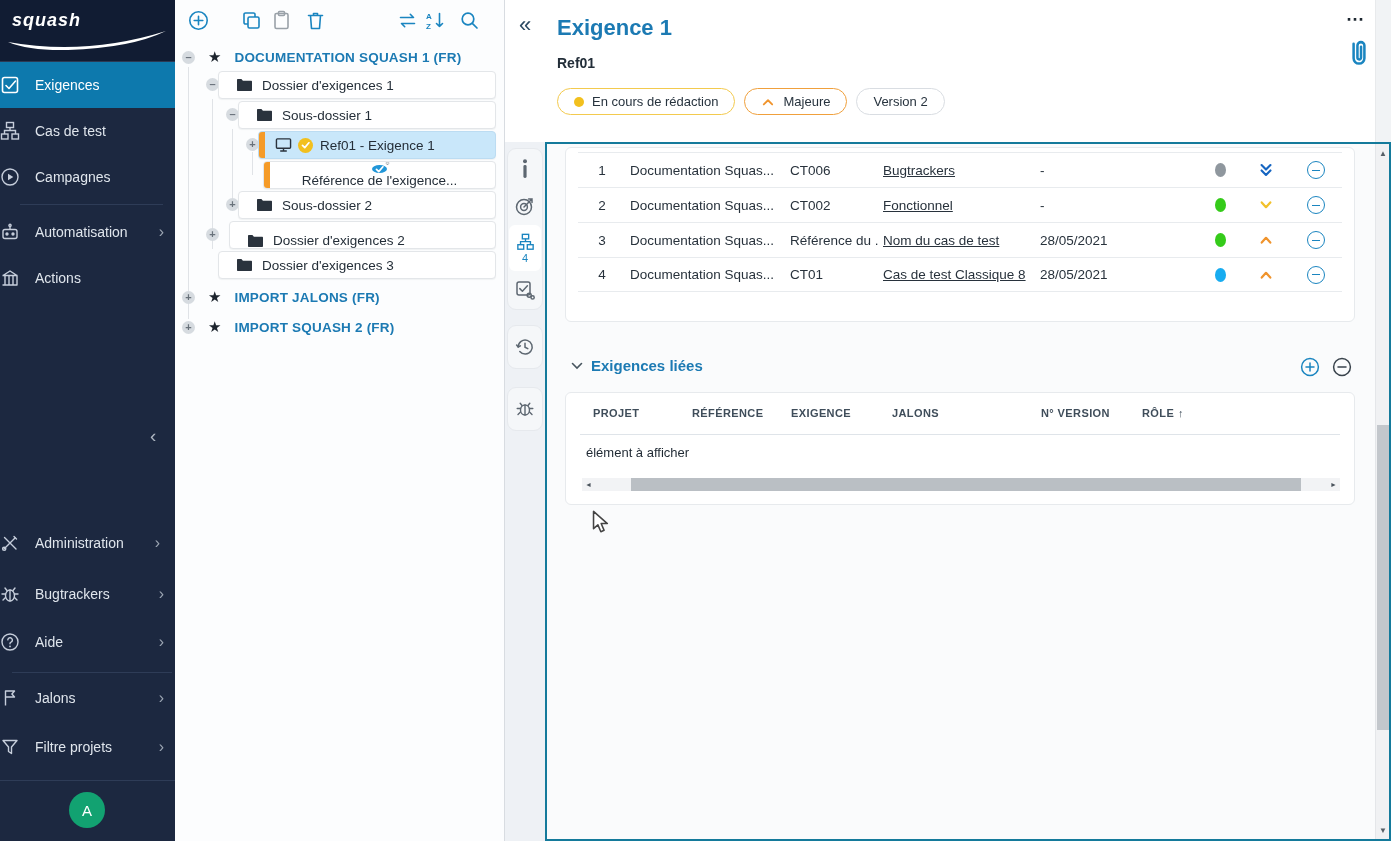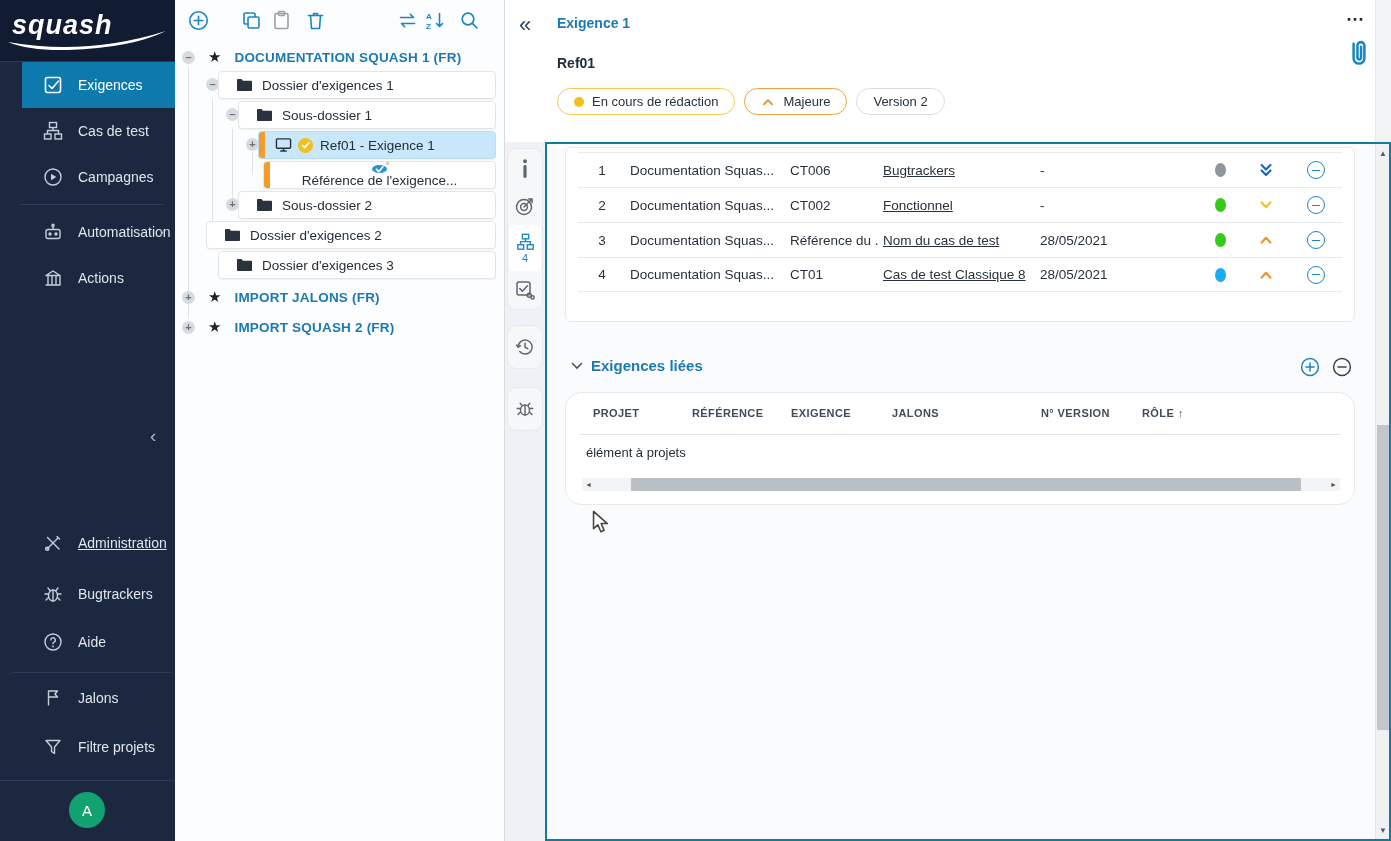--- a/index.html
+++ b/index.html
@@ -3,23 +3,23 @@
 <meta charset="utf-8">
 <style>
   * { margin:0; padding:0; box-sizing:border-box; }
   html,body { width:1391px; height:841px; overflow:hidden; }
   body { position:relative; background:#eef1f5; font-family:"Liberation Sans", sans-serif; color:#232e39; }
   svg { display:block; }
 
   
   #sidebar { position:absolute; left:0; top:0; width:175px; height:841px; background:#1c2840; }
   #logo { position:relative; height:62px; background:#111c33; border-bottom:1px solid #2b3954; overflow:hidden; }
-  #logo .word { position:absolute; left:12px; top:10px; font-size:27px; font-weight:bold; font-style:italic; letter-spacing:1px; color:#fff; z-index:2; }
+  #logo .word { position:absolute; left:12px; top:10px; font-size:18px; font-weight:bold; font-style:italic; letter-spacing:1px; color:#fff; z-index:2; }
   #logo svg { position:absolute; left:6px; top:30px; }
-  .nav-item { position:relative; height:46px; display:flex; align-items:center; padding-left:21px; gap:15px; color:#dfe5ec; font-size:14px; cursor:default;margin-left:22px; }
+  .nav-item { position:relative; height:46px; display:flex; align-items:center; gap:15px; color:#dfe5ec; font-size:14px; cursor:default; }
   .nav-item .ico { width:20px; height:20px; flex:0 0 20px; }
   .nav-item.selected { background:#0d79ad; color:#fff; }
   .nav-item .chev { position:absolute; right:11px; color:#9aa4b1; font-size:16px; }
   .nav-sep { border-top:1px solid #2e3c57; margin:4px 12px 4px 20px; }
   .abs { position:absolute; }
   #collapse { position:absolute; left:150px; top:425px; font-size:19px; color:#aeb7c2; }
   #avatar { position:absolute; left:69px; top:792px; width:36px; height:36px; border-radius:50%; background:#12a271; color:#fff; font-size:15px; display:flex; align-items:center; justify-content:center; }
 
   
   #tree { position:absolute; left:175px; top:0; width:330px; height:841px; background:#fcfdfe; border-right:1px solid #d8dce1; }
@@ -31,21 +31,21 @@
   .root-row { position:absolute; display:flex; align-items:center; gap:0; }
   .root-label { color:#1c7ab3; font-weight:bold; font-size:13.5px; letter-spacing:.2px; }
   .star { font-size:15px; color:#1d252e; margin-right:13px; }
   .vline { position:absolute; width:1px; background:#e0e3e7; }
   .fold-ico { margin-left:17px; margin-right:10px; }
   .badge-dot { width:15px; height:15px; border-radius:50%; display:flex; align-items:center; justify-content:center; margin:0 7px 0 6px; }
 
   
   #mhead { position:absolute; left:505px; top:0; width:886px; height:142px; background:#fff; }
   #back { position:absolute; left:14px; top:12px; font-size:22px; color:#2b4a63; }
-  #mtitle { position:absolute; left:52px; top:15px; font-size:14px; font-weight:bold; color:#1c7ab3; }
+  #mtitle { position:absolute; left:52px; top:15px; font-size:22px; font-weight:bold; color:#1c7ab3; }
   #mref { position:absolute; left:52px; top:55px; font-size:14px; font-weight:600; color:#232e39; }
   #badges { position:absolute; left:52px; top:88px; display:flex; gap:9px; }
   .pill { height:27px; border-radius:14px; background:#fff; display:flex; align-items:center; gap:8px; padding:0 16px; font-size:13px; color:#27333e; }
   .pill.status { border:1.5px solid #f3ca4e; }
   .pill.crit { border:1.5px solid #f0a03c; }
   .pill.version { border:1.5px solid #d9dde2; }
   .pill .dot10 { width:10px; height:10px; border-radius:50%; }
   #more { position:absolute; left:841px; top:8px; font-size:18px; font-weight:bold; color:#1d2730; letter-spacing:1px; }
   #clip { position:absolute; left:842px; top:38px; }
   #hgutter { position:absolute; left:870px; top:0; width:16px; height:142px; background:#f1f3f5; border-left:1px solid #e8eaec; }
@@ -74,21 +74,21 @@
   .sdot { width:11px; height:14px; border-radius:50%; margin:0 auto; }
   .cen { display:flex; justify-content:center; }
   .unlink { width:18px; height:18px; border:1.6px solid #1a85c0; border-radius:50%; display:flex; align-items:center; justify-content:center; margin:0 auto; }
   .unlink i { display:block; width:8px; height:0; border-top:1.6px solid #1a85c0; }
 
   
   #lr-head { position:absolute; left:18px; top:211px; width:790px; height:26px; }
   #lr-title { position:absolute; left:26px; top:2px; font-size:15px; font-weight:bold; color:#1c7ab3; }
   #lr-chev { position:absolute; left:6px; top:7px; }
   .round-btn { position:absolute; top:2px; width:20px; height:20px; border-radius:50%; display:flex; align-items:center; justify-content:center; background:transparent; }
-  #lcard { position:absolute; left:18px; top:248px; width:790px; height:113px; background:#fff; border:1px solid #e7eaed; border-radius:16px; }
+  #lcard { position:absolute; left:18px; top:248px; width:790px; height:113px; background:#fff; border:1px solid #e7eaed; border-radius:6px; }
   .lcol { position:absolute; top:14px; font-size:11px; font-weight:bold; color:#3f4d5a; letter-spacing:.4px; }
   #ldiv { position:absolute; left:14px; right:14px; top:41px; border-top:1px solid #dfe4e9; }
   #lempty { position:absolute; left:20px; top:52px; font-size:13px; color:#1f2933; }
   #hsb { position:absolute; left:16px; top:85px; width:758px; height:13px; background:#f2f3f5; }
   .hsb-arrow { position:absolute; top:0; width:13px; height:13px; background:#f2f3f5; display:flex; align-items:center; justify-content:center; font-size:7px; color:#4a535c; }
   #hsb .thumb { position:absolute; left:49px; top:0; width:670px; height:13px; background:#babfc4; }
 
   
   #ghost { position:absolute; left:68px; top:393px; width:246px; height:29px; background:#fff; border:1px solid #c7cdd3; border-radius:6px; box-shadow:0 1px 5px rgba(0,0,0,.15); font-size:13px; color:#222b35; line-height:27px; padding:0 12px; white-space:nowrap; overflow:hidden; }
   #cursor { position:absolute; left:44px; top:366px; }
@@ -141,21 +141,21 @@
   </div>
   <div class="nav-item">
     <svg class="ico" viewBox="0 0 20 20" fill="none" stroke="#c6cedb" stroke-width="1.4">
         <path d="M2.5 17h15M2.5 7.5h15M3 7.5L10 3l7 4.5M5 17V7.5M9 17V7.5M13 17V7.5M17 17V7.5"></path>
       </svg>
     <span>Actions</span>
   </div>
 
   <span id="collapse">‹</span>
 
-  <div class="nav-item abs" style="top:520px; width:171px;text-decoration:underline;">
+  <div class="nav-item abs" style="top:520px; width:171px;">
     <svg class="ico" viewBox="0 0 20 20" fill="none" stroke="#c6cedb" stroke-width="1.4" stroke-linecap="round">
         <path d="M4 16L15 5M4.5 4.5L16 16"></path>
         <circle cx="4.2" cy="15.8" r="1.6"></circle>
         <path d="M14 3.5l2.5 2.5"></path>
       </svg>
     <span>Administration</span>
     <span class="chev">›</span>
   </div>
   <div class="nav-item abs" style="top:571px; width:175px;">
     <svg class="ico" viewBox="0 0 20 20" fill="none" stroke="#c6cedb" stroke-width="1.4" stroke-linecap="round">
@@ -281,21 +281,21 @@
 
   <span class="toggle" style="left:51px; top:198px;">+</span>
   <div class="node-card" style="left:63px; top:191px;">
     <svg class="fold-ico" width="16" height="14" viewBox="0 0 16 14">
         <path d="M1 2c0-.6.4-1 1-1h3.4l1.5 1.8H15c.6 0 1 .4 1 1V12c0 .6-.4 1-1 1H2c-.6 0-1-.4-1-1Z" fill="#2a333d"></path>
       </svg>
     <span>Sous-dossier 2</span>
   </div>
 
   <span class="toggle" style="left:31px; top:228px;">+</span>
-  <div class="node-card" style="left:31px; top:221px;">
+  <div class="node-card" style="left:54px; top:221px;align-items:flex-end;">
     <svg class="fold-ico" width="16" height="14" viewBox="0 0 16 14">
         <path d="M1 2c0-.6.4-1 1-1h3.4l1.5 1.8H15c.6 0 1 .4 1 1V12c0 .6-.4 1-1 1H2c-.6 0-1-.4-1-1Z" fill="#2a333d"></path>
       </svg>
     <span>Dossier d'exigences 2</span>
   </div>
 
   <div class="node-card" style="left:43px; top:251px;">
     <svg class="fold-ico" width="16" height="14" viewBox="0 0 16 14">
         <path d="M1 2c0-.6.4-1 1-1h3.4l1.5 1.8H15c.6 0 1 .4 1 1V12c0 .6-.4 1-1 1H2c-.6 0-1-.4-1-1Z" fill="#2a333d"></path>
       </svg>
@@ -488,21 +488,21 @@
 
     <div id="lcard">
       <span class="lcol" style="left:27px">PROJET</span>
       <span class="lcol" style="left:126px">RÉFÉRENCE</span>
       <span class="lcol" style="left:225px">EXIGENCE</span>
       <span class="lcol" style="left:326px">JALONS</span>
       <span class="lcol" style="left:475px">N° VERSION</span>
       <span class="lcol" style="left:576px">RÔLE</span>
       <span class="lcol" style="left:612px">↑</span>
       <div id="ldiv"></div>
-      <span id="lempty">élément à projets</span>
+      <span id="lempty">élément à afficher</span>
       <div id="hsb">
         <span class="hsb-arrow" style="left:0;">◄</span>
         <div class="thumb"></div>
         <span class="hsb-arrow" style="right:0;">►</span>
       </div>
     </div>
 
     <svg id="cursor" width="22" height="24" viewBox="0 0 14 17">
       <path d="M1 1v12.2l3.1-2.7 2.1 4.9 2.3-1-2.1-4.8h4.4Z" fill="#fff" stroke="#444" stroke-width="1.1" stroke-linejoin="round"></path>
     </svg>

